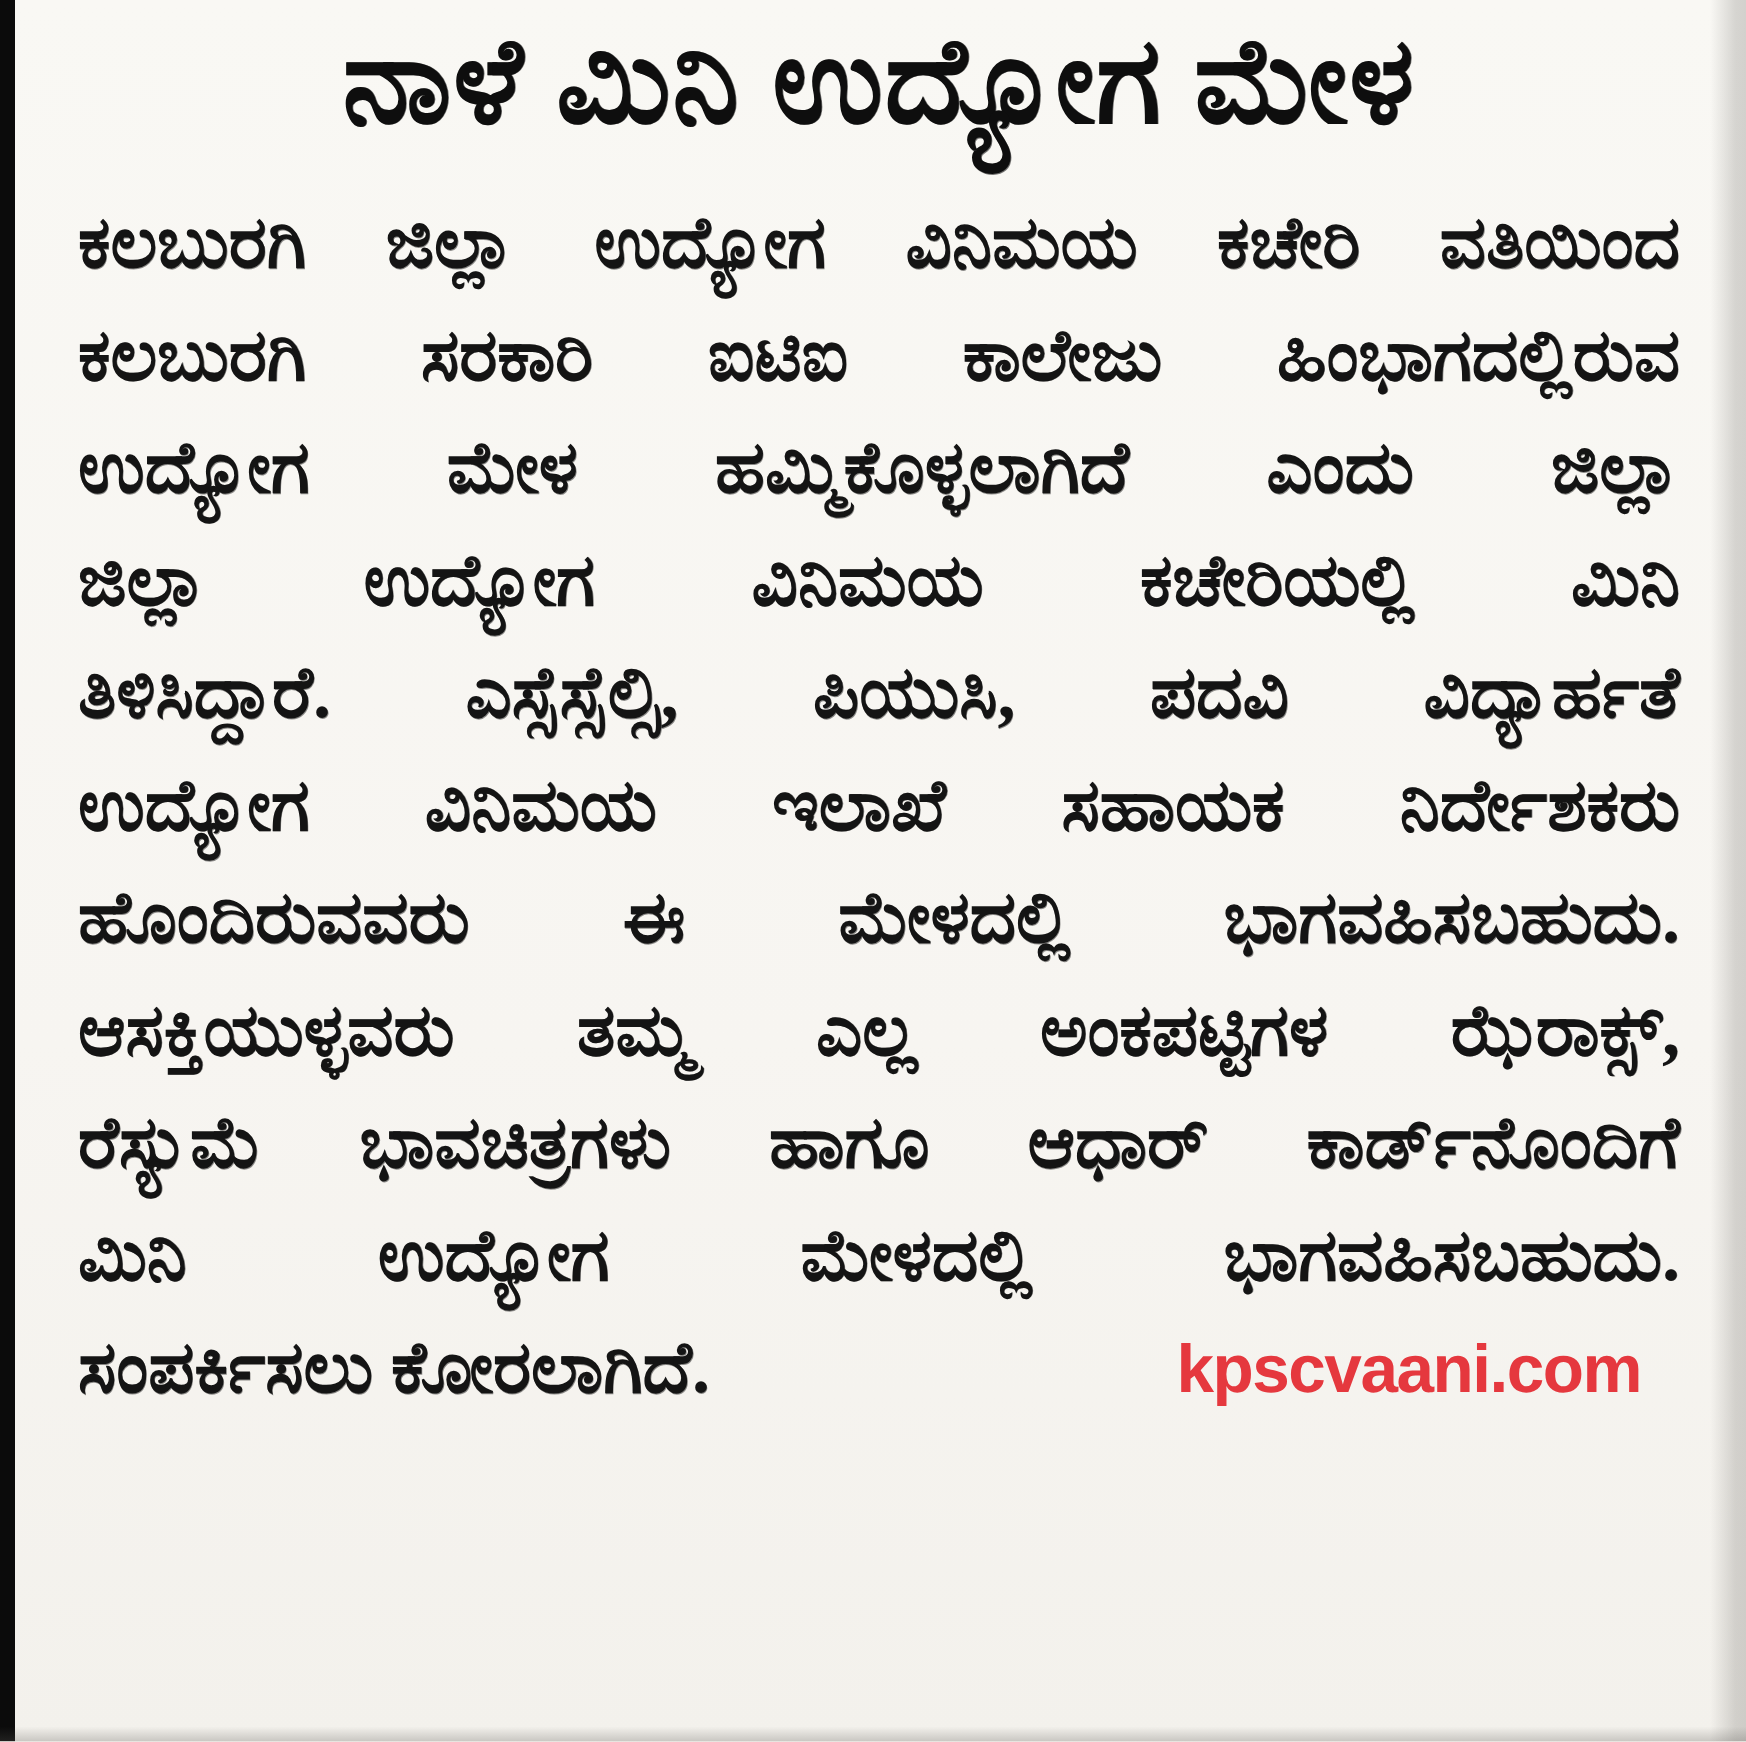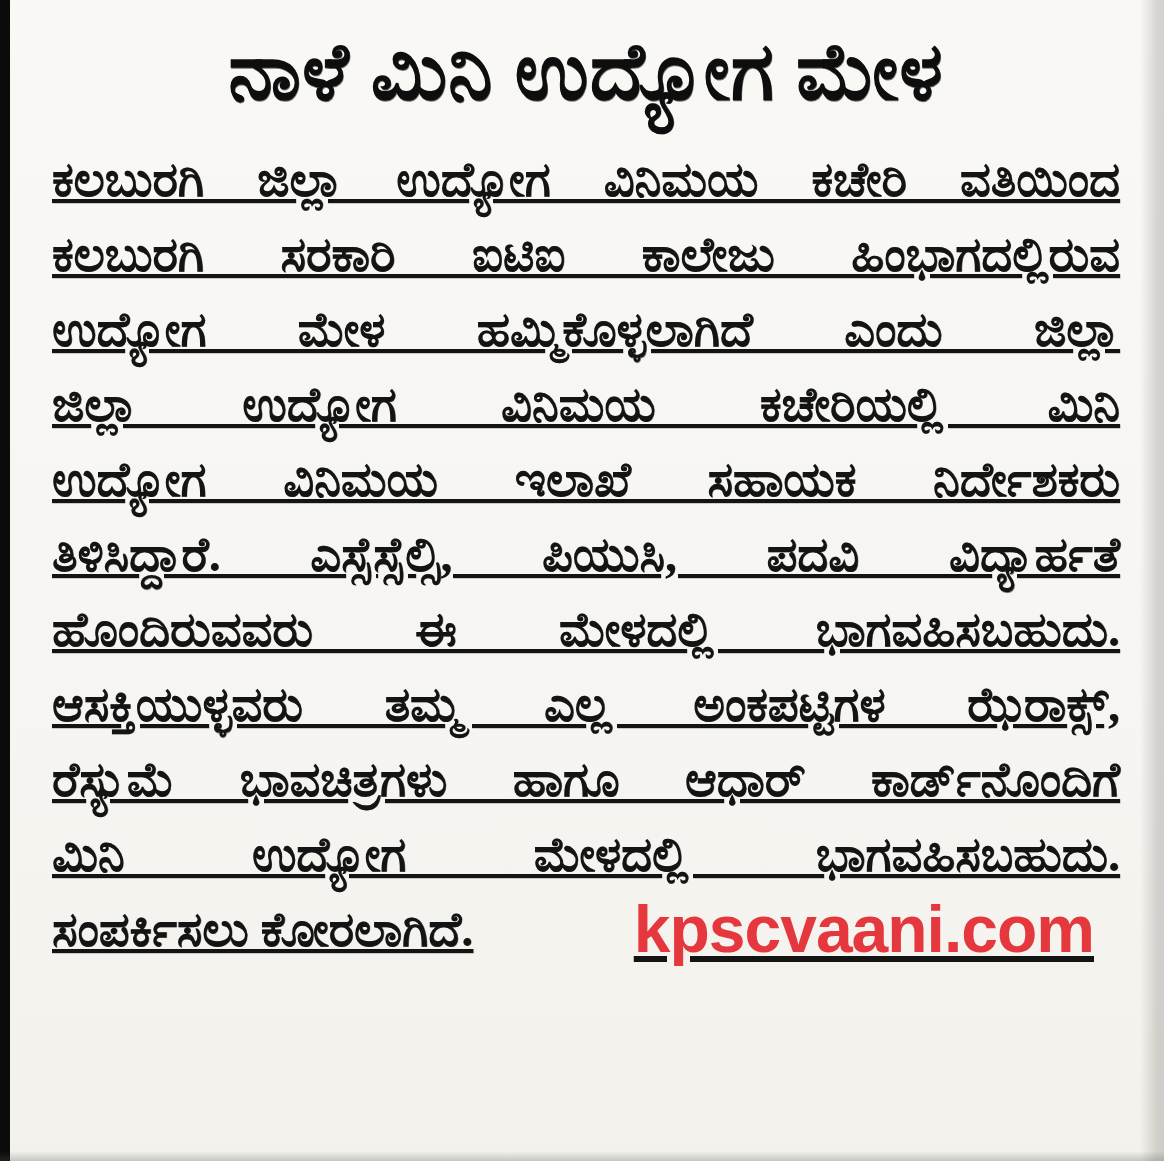--- a/index.html
+++ b/index.html
@@ -36,21 +36,21 @@
   }
   .edge-band-bottom {
     position: absolute;
     left: 0; bottom: 0;
     width: 100%; height: 10px;
     background: linear-gradient(180deg, rgba(90,88,84,0) 0%, rgba(90,88,84,0.28) 100%);
   }
 
   .content {
     position: relative;
-    padding: 20px 44px 0 52px;
+    padding: 3px 44px 0 52px;
     height: 100%;
   }
 
   .headline {
     text-align: center;
     font-size: 80px;
     font-weight: 700;
     line-height: 1.32;
     letter-spacing: 1px;
     color: #0e0e0e;
@@ -64,36 +64,35 @@
     font-size: 48px;
     font-weight: 700;
     line-height: 75px;
     height: 75px;
     white-space: nowrap;
     text-align: justify;
     text-align-last: justify;
     color: #141414;
     text-shadow: 0.4px 0.4px 0 rgba(0,0,0,0.45);
     overflow: visible;
-    text-decoration: underline;
   }
 
   .line.last {
     display: flex;
     align-items: center;
     text-align: left;
     text-align-last: left;
     white-space: nowrap;
   }
 
   .watermark {
     margin-left: auto;
     margin-right: 26px;
     font-family: "Liberation Sans", "DejaVu Sans", sans-serif;
-    font-size: 66px;
+    font-size: 45px;
     font-weight: 700;
     letter-spacing: -1px;
     color: #e5383e;
     text-shadow: none;
     align-self: center;
     line-height: 1;
   }
 </style>
 </head>
 <body>
@@ -104,22 +103,22 @@
 
   <div class="content">
 
     <div class="headline">ನಾಳೆ ಮಿನಿ ಉದ್ಯೋಗ ಮೇಳ</div>
 
     <div class="body-text">
       <div class="line">ಕಲಬುರಗಿ ಜಿಲ್ಲಾ ಉದ್ಯೋಗ ವಿನಿಮಯ ಕಚೇರಿ ವತಿಯಿಂದ</div>
       <div class="line">ಕಲಬುರಗಿ ಸರಕಾರಿ ಐಟಿಐ ಕಾಲೇಜು ಹಿಂಭಾಗದಲ್ಲಿರುವ</div>
       <div class="line">ಉದ್ಯೋಗ ಮೇಳ ಹಮ್ಮಿಕೊಳ್ಳಲಾಗಿದೆ ಎಂದು ಜಿಲ್ಲಾ</div>
       <div class="line">ಜಿಲ್ಲಾ ಉದ್ಯೋಗ ವಿನಿಮಯ ಕಚೇರಿಯಲ್ಲಿ ಮಿನಿ</div>
+      <div class="line">ತಿಳಿಸಿದ್ದಾರೆ. ಎಸ್ಸೆಸ್ಸೆಲ್ಸಿ, ಪಿಯುಸಿ, ಪದವಿ ವಿದ್ಯಾರ್ಹತೆ</div>
       <div class="line">ಉದ್ಯೋಗ ವಿನಿಮಯ ಇಲಾಖೆ ಸಹಾಯಕ ನಿರ್ದೇಶಕರು</div>
-      <div class="line">ತಿಳಿಸಿದ್ದಾರೆ. ಎಸ್ಸೆಸ್ಸೆಲ್ಸಿ, ಪಿಯುಸಿ, ಪದವಿ ವಿದ್ಯಾರ್ಹತೆ</div>
       <div class="line">ಹೊಂದಿರುವವರು ಈ ಮೇಳದಲ್ಲಿ ಭಾಗವಹಿಸಬಹುದು.</div>
       <div class="line">ಆಸಕ್ತಿಯುಳ್ಳವರು ತಮ್ಮ ಎಲ್ಲ ಅಂಕಪಟ್ಟಿಗಳ ಝೆರಾಕ್ಸ್,</div>
       <div class="line">ರೆಸ್ಯುಮೆ ಭಾವಚಿತ್ರಗಳು ಹಾಗೂ ಆಧಾರ್ ಕಾರ್ಡ್‌ನೊಂದಿಗೆ</div>
       <div class="line">ಮಿನಿ ಉದ್ಯೋಗ ಮೇಳದಲ್ಲಿ ಭಾಗವಹಿಸಬಹುದು.</div>
 
       <div class="line last">
         <span>ಸಂಪರ್ಕಿಸಲು ಕೋರಲಾಗಿದೆ.</span>
         <span class="watermark">kpscvaani.com</span>
       </div>
     </div>

